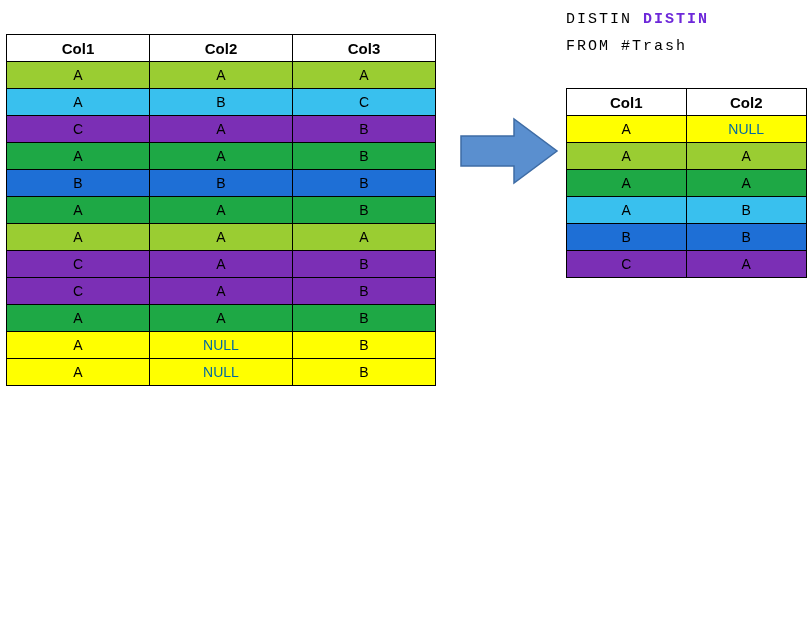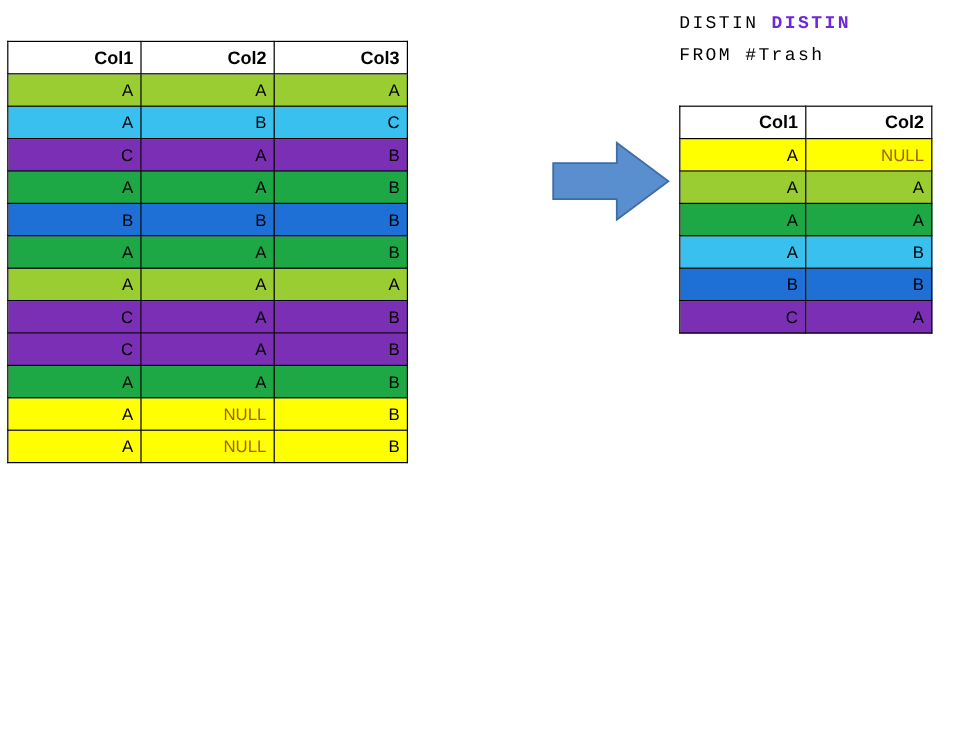--- a/index.html
+++ b/index.html
@@ -41,30 +41,30 @@
     padding-top: 110px;
   }
   table {
     border-collapse: collapse;
     margin-top: 28px;
     font-family: Arial, Helvetica, sans-serif;
     font-size: 14px;
   }
   th, td {
     border: 1px solid #000;
-    padding: 4px 6px;
-    text-align: right;
+    padding: 4px 22px;
+    text-align: center;
     height: 18px;
   }
   th {
     background: #ffffff;
     font-weight: bold;
     font-size: 15px;
   }
-  .null { color: #a16207; }
+  .null { color: #0369a1; }
   
   .c-lime   { background: #9acd32; }
   .c-sky    { background: #39c0ee; }
   .c-purple { background: #7b2fb5; }
   .c-green  { background: #1ea845; }
   .c-blue   { background: #1e6fd6; }
   .c-yellow { background: #ffff00; }
   
   .tbl-left th, .tbl-left td { width: 98px; }
   .tbl-right th, .tbl-right td { width: 92px; }

